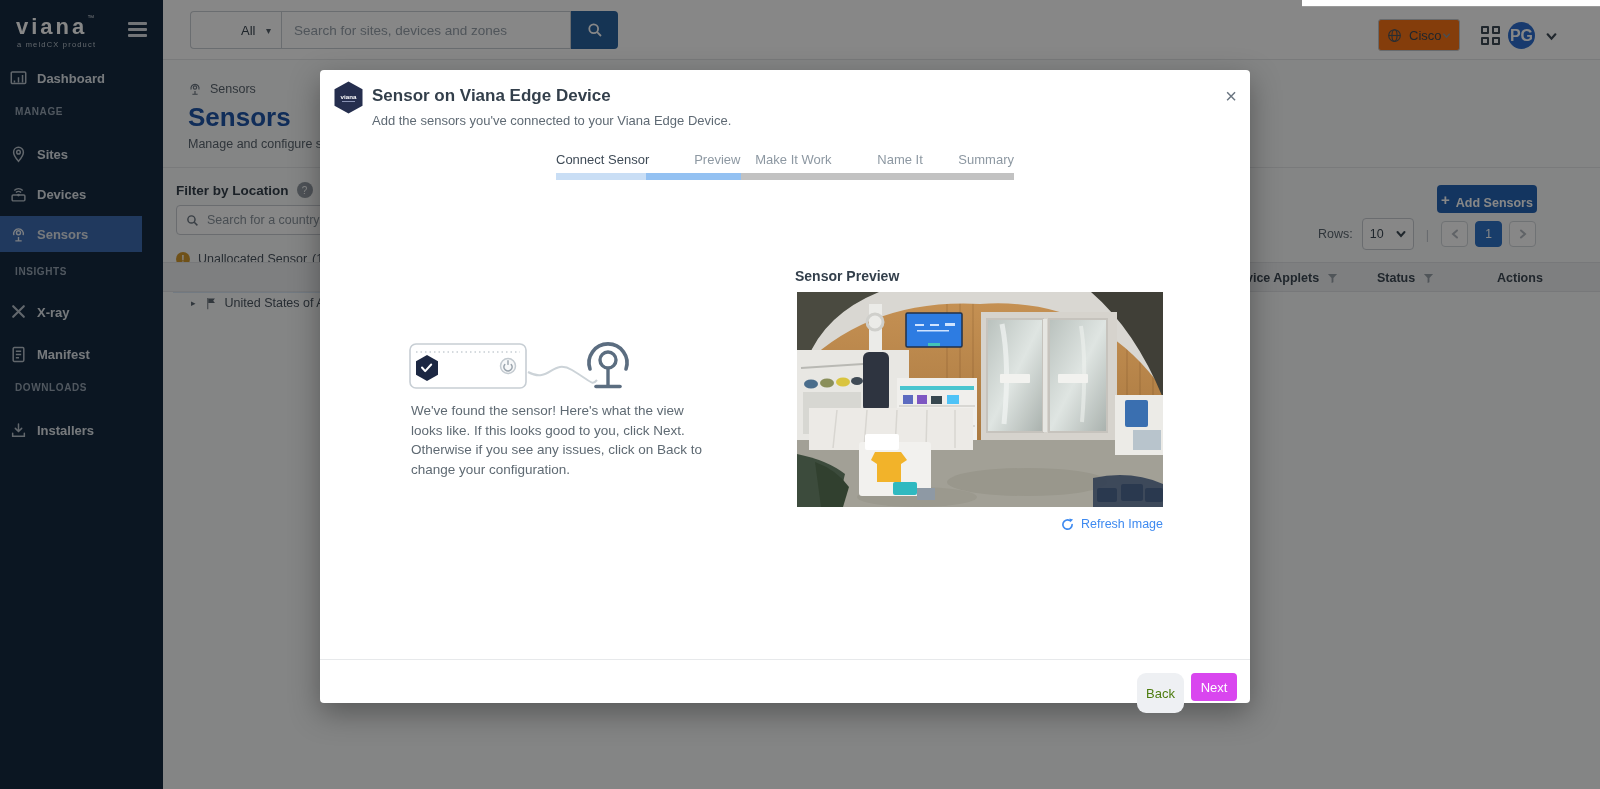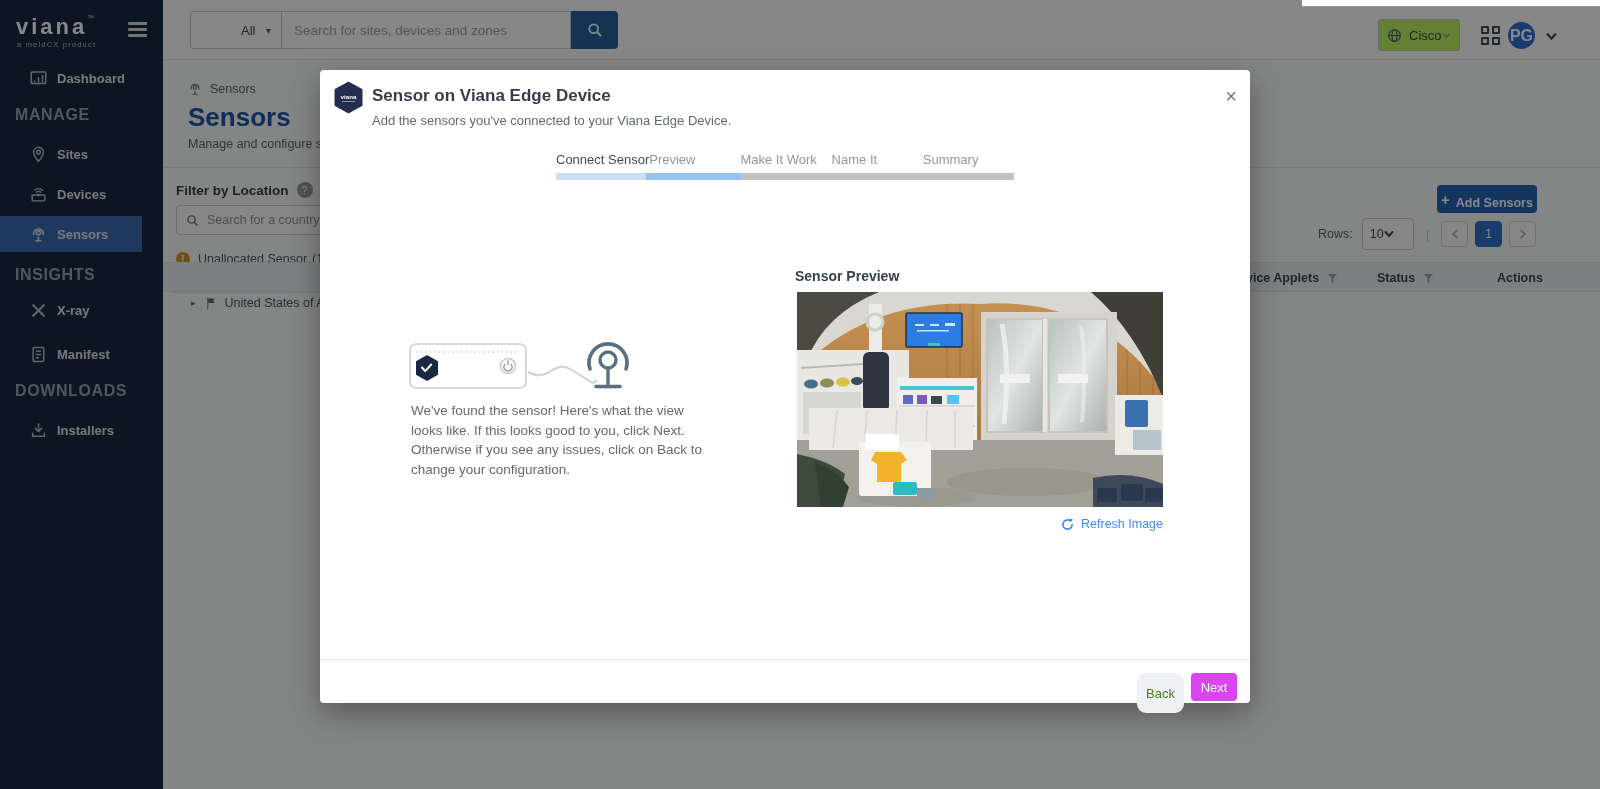--- a/index.html
+++ b/index.html
@@ -8,38 +8,38 @@
   #app { position:relative; width:1600px; height:789px; background:#ffffff; }
 
   
   .sidebar { position:absolute; left:0; top:0; width:163px; height:789px; background:#152a40; z-index:1; }
   .logo-row { position:absolute; left:16px; top:14px; width:132px; }
   .logo-text { font-size:22px; font-weight:bold; color:#fff; letter-spacing:3px; }
   .logo-tm { font-size:7px; color:#cfd6dd; vertical-align:top; }
   .logo-sub { position:absolute; left:17px; top:40px; font-size:7.5px; color:#b9c2cc; letter-spacing:1.2px; }
   .hamburger { position:absolute; left:128px; top:22px; width:19px; height:15px; cursor:pointer; }
   .hamburger span { display:block; height:2.5px; background:#d7dce1; margin-bottom:3.5px; border-radius:1px; }
-  .nav-section { position:absolute; left:15px; font-size:16px; font-weight:bold; color:#97a5b4; letter-spacing:0.6px; }
-  .nav-item { position:absolute; left:0; width:142px; height:36px; display:flex; align-items:center; padding-left:30px; cursor:pointer; color:#e4e9ee; }
+  .nav-section { position:absolute; left:15px; font-size:10px; font-weight:bold; color:#97a5b4; letter-spacing:0.6px; }
+  .nav-item { position:absolute; left:0; width:142px; height:36px; display:flex; align-items:center; padding-left:10px; cursor:pointer; color:#e4e9ee; }
   .nav-item .ni-icon { width:17px; height:17px; margin-right:10px; color:#b9c3cd; flex:0 0 auto; }
   .nav-item .ni-label { font-size:13px; font-weight:bold; color:#dfe5eb; }
   .nav-item.selected { background:#3e6cb2; }
   .nav-item.selected .ni-icon { color:#e8eef5; }
   svg.ic { display:block; width:100%; height:100%; }
 
   
   .topbar { position:absolute; left:163px; top:0; width:1437px; height:60px; background:#ffffff; border-bottom:1px solid #e5e7e9; }
   .scope-select { position:absolute; left:27px; top:11px; width:91px; height:38px; border:1px solid #c9ced3; border-right:none; border-radius:4px 0 0 4px; background:#fff; display:flex; align-items:center; padding:0 10px 0 14px; cursor:pointer; }
   .scope-select .sc-label { font-size:13px; color:#3c4852; flex:1;margin-left:36px; }
   .scope-select .sc-caret { font-size:10px; color:#55606a; }
   .search-input { position:absolute; left:118px; top:11px; width:290px; height:38px; border:1px solid #c9ced3; background:#fff; font-size:13.5px; color:#3c4852; padding:0 12px; outline:none; font-family:inherit; }
   .search-input::placeholder { color:#97a1ab; }
   .search-btn { position:absolute; left:408px; top:11px; width:47px; height:38px; background:#28629f; border:none; border-radius:0 4px 4px 0; cursor:pointer; display:flex; align-items:center; justify-content:center; }
   .search-btn svg { width:16px; height:16px; color:#fff; }
-  .org-select { position:absolute; left:1215px; top:19px; width:82px; height:32px; border:1px solid #c3c9cf; border-radius:3px; background:#bef264; display:flex; align-items:center; padding:10px 8px; cursor:pointer; }
+  .org-select { position:absolute; left:1215px; top:19px; width:82px; height:32px; border:1px solid #c3c9cf; border-radius:3px; background:#f97316; display:flex; align-items:center; padding:10px 8px; cursor:pointer; }
   .org-select .og-icon { width:15px; height:15px; color:#4a5560; margin-right:7px; }
   .org-select .og-label { font-size:13px; color:#3c4852; flex:1; }
   .org-select .og-caret { width:9px; height:9px; color:#8a949d; }
   .grid-icon { position:absolute; left:1318px; top:26px; width:19px; height:19px; display:grid; grid-template-columns:8px 8px; grid-template-rows:8px 8px; gap:3px; cursor:pointer; }
   .grid-icon i { background:transparent; border:2px solid #3e4a55; border-radius:1px; }
   .avatar { position:absolute; left:1345px; top:22px; width:27px; height:27px; border-radius:50%; background:#2e6fd0; color:#fff; font-size:16px; font-weight:bold; display:flex; align-items:center; justify-content:center; cursor:pointer; }
   .user-caret { position:absolute; left:1383px; top:31px; width:11px; height:11px; color:#3e4a55; cursor:pointer; }
 
   
   .content { position:absolute; left:163px; top:60px; width:1437px; height:729px; background:#fafbfb; }
@@ -65,21 +65,21 @@
   .tree-all .ta-label { font-size:12.5px; color:#3e4a55; }
   .tree-usa { position:absolute; left:28px; top:236px; display:flex; align-items:center; cursor:pointer; }
   .tree-usa .ts-caret { font-size:9px; color:#5a6671; margin-right:9px; }
   .tree-usa .ts-flag { width:13px; height:13px; color:#5f6a74; margin-right:7px; }
   .tree-usa .ts-label { font-size:12.5px; color:#4a5560; white-space:nowrap; }
   .add-btn { position:absolute; left:1274px; top:125px; width:100px; height:28px; background:#2465b5; border:none; border-radius:4px; color:#fff; display:flex; align-items:center; justify-content:center; cursor:pointer; }
   .add-btn .ab-plus { font-size:15px; margin-right:6px; font-weight:bold; }
   .add-btn .ab-label { font-size:12.5px; font-weight:bold;margin-top:7px; }
   .rows-bar { position:absolute; left:1155px; top:161px; height:26px; display:flex; align-items:center; }
   .rows-label { font-size:12.5px; color:#5b6670; margin-right:9px; }
-  .rows-select { width:52px; height:26px; border:1px solid #c8cdd2; border-radius:4px; background:#fff; display:flex; align-items:center; padding:15px 7px; cursor:pointer; }
+  .rows-select { width:52px; height:26px; border:1px solid #c8cdd2; border-radius:4px; background:#fff; display:flex; align-items:center; justify-content:space-between; padding:15px 7px; cursor:pointer; }
   .rows-select .rs-value { font-size:12.5px; color:#3e4a55; }
   .rows-select svg { width:10px; height:10px; color:#3e4a55; }
   .pag-divider { font-size:13px; color:#c4cad0; margin:0 12px; }
   .pag-btn { width:27px; height:26px; border:1px solid #d2d7db; border-radius:4px; background:#fff; display:flex; align-items:center; justify-content:center; margin-right:7px; cursor:pointer; }
   .pag-btn svg { width:10px; height:10px; color:#b6bcc2; }
   .pag-btn.active { background:#2e73c8; border-color:#2e73c8; color:#fff; font-size:12px; }
   .table-head { position:absolute; left:0; top:202px; width:1437px; height:30px; background:#eef0f2; border-top:1px solid #e0e3e6; border-bottom:1px solid #e0e3e6; }
   .th-cell { position:absolute; top:0; height:30px; display:flex; align-items:center; font-size:12.5px; font-weight:bold; color:#3d4954; }
   .th-cell svg { width:11px; height:11px; margin-left:8px; color:#98a1a9; cursor:pointer; }
 
@@ -87,21 +87,21 @@
   .overlay { position:absolute; left:0; top:0; width:1600px; height:789px; background:rgba(0,0,0,0.47); z-index:5; }
   .white-strip { position:absolute; left:1302px; top:0; width:298px; height:7px; background:#fff; border-bottom:1px solid #9a9a9a; z-index:6; }
 
   
   .modal { position:absolute; left:320px; top:70px; width:930px; height:633px; background:#fff; border-radius:4px; box-shadow:0 10px 30px rgba(0,0,0,0.35); z-index:10; }
   .m-close { position:absolute; left:898px; top:13px; width:26px; height:26px; font-size:20px; color:#6a7580; display:flex; align-items:center; justify-content:center; cursor:pointer; }
   .m-logo { position:absolute; left:13px; top:11px; width:31px; height:33px; }
   .m-title { position:absolute; left:52px; top:16px; font-size:17px; font-weight:bold; color:#333f4b; }
   .m-subtitle { position:absolute; left:52px; top:43px; font-size:13px; color:#5f6a74; }
   .steps { position:absolute; left:236px; top:82px; width:458px; display:flex; }
-  .step { flex:1; text-align:left; font-size:13px; color:#8d98a2; cursor:pointer; white-space:nowrap; }
+  .step { flex:1; text-align:right; font-size:13px; color:#8d98a2; cursor:pointer; white-space:nowrap; }
   .step.done { color:#3f4b57; }
   .progress { position:absolute; left:236px; top:103px; width:458px; height:7px; display:flex; }
   .seg1 { width:90px; height:7px; }
   .seg2 { width:95px; height:7px; }
   .seg3 { flex:1; height:7px; }
 
   .illustration { position:absolute; left:80px; top:252px; width:330px; height:82px; }
   .m-body-text { position:absolute; left:91px; top:331px; width:292px; font-size:13.5px; line-height:1.45; color:#5f6a73; }
   .preview-label { position:absolute; left:475px; top:198px; font-size:14px; font-weight:bold; color:#333f4b; }
   .preview-img { position:absolute; left:477px; top:222px; width:366px; height:215px; cursor:default; }
@@ -163,21 +163,21 @@
         <svg class="ic" viewBox="0 0 16 16" fill="none" stroke="currentColor" stroke-width="1.3">
             <path d="M3.6 8.6a4.6 4.6 0 1 1 8.8 0"></path>
             <circle cx="8" cy="6.4" r="1.9"></circle>
             <path d="M8 10.4v3M5 14h6"></path>
           </svg>
       </span>
       <span class="ni-label">Sensors</span>
     </div>
 
     <div class="nav-section" style="top:266px;">INSIGHTS</div>
-    <div class="nav-item" style="top:292px;">
+    <div class="nav-item" style="top:284px;align-items:flex-end;">
       <span class="ni-icon">
         <svg class="ic" viewBox="0 0 16 16" fill="none" stroke="currentColor" stroke-width="2" stroke-linecap="round">
             <path d="M3 3l10 10M13 3L3 13"></path>
           </svg>
       </span>
       <span class="ni-label">X-ray</span>
     </div>
     <div class="nav-item" style="top:336px;">
       <span class="ni-icon">
         <svg class="ic" viewBox="0 0 16 16" fill="none" stroke="currentColor" stroke-width="1.4">

